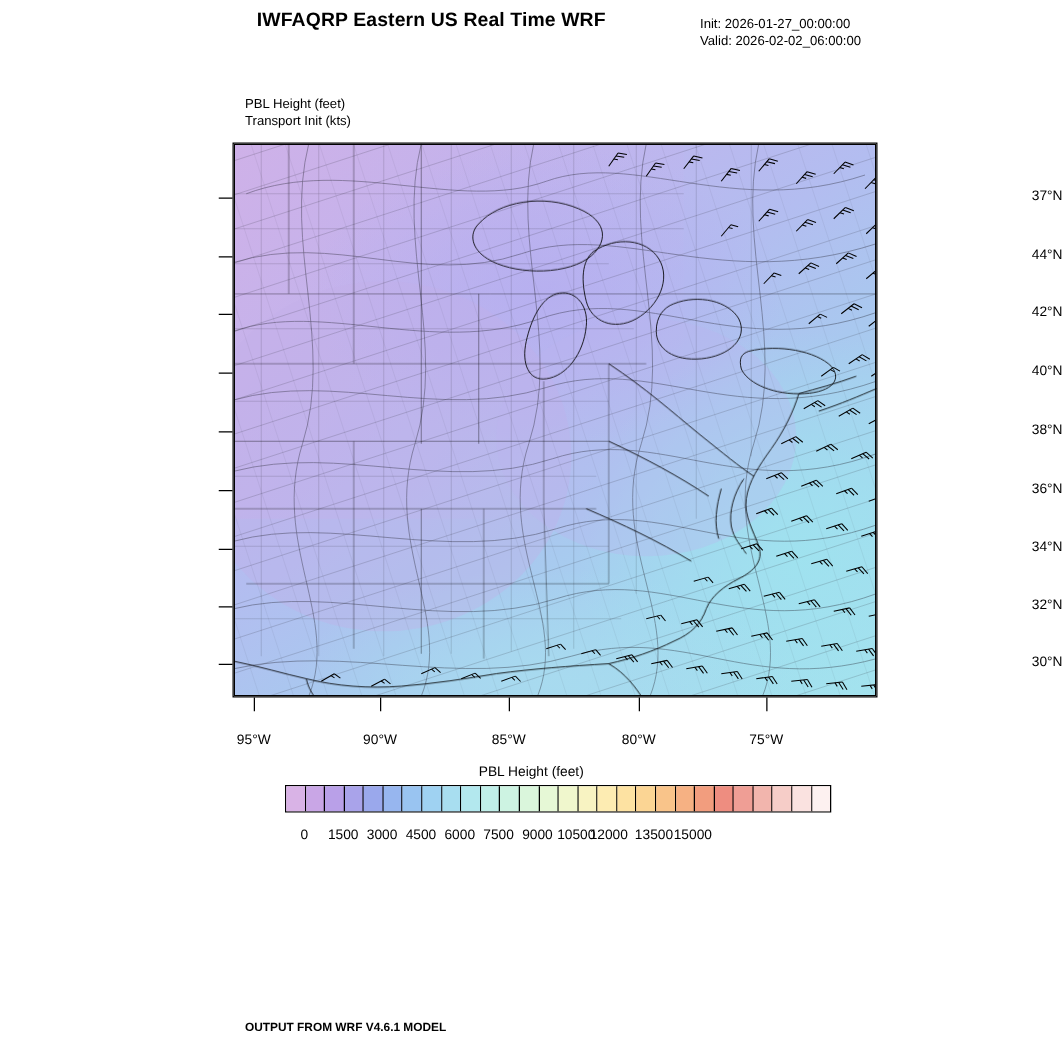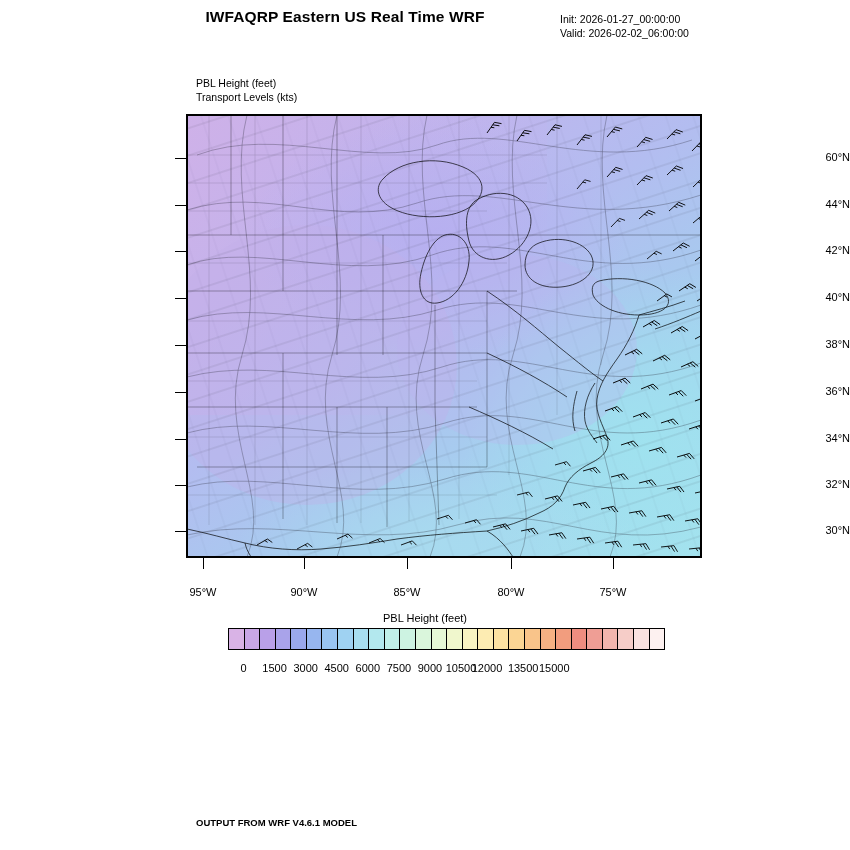--- a/index.html
+++ b/index.html
@@ -149,21 +149,21 @@
 </head>
 <body>
 
 <div class="page">
 
   <div id="chart-title">IWFAQRP Eastern US Real Time WRF</div>
   <div id="init-time">Init: 2026-01-27_00:00:00</div>
   <div id="valid-time">Valid: 2026-02-02_06:00:00</div>
 
   <div id="field-label-1">PBL Height   (feet)</div>
-  <div id="field-label-2">Transport Levels   (kts)</div>
+  <div id="field-label-2">Transport Init   (kts)</div>
 
   <div id="map-panel">
     <svg width="514" height="442" viewBox="0 0 514 442" xmlns="http://www.w3.org/2000/svg">
       <defs>
 
         <linearGradient id="pblBase" x1="0.15" y1="0" x2="0.95" y2="1">
           <stop offset="0%" stop-color="#c6b3ea"></stop>
           <stop offset="22%" stop-color="#bdb6ee"></stop>
           <stop offset="42%" stop-color="#b3bdf0"></stop>
           <stop offset="60%" stop-color="#a9c8ef"></stop>
@@ -521,21 +521,21 @@
               <use href="#barbSmall"></use>
             </g>
         </g>
       </g>
       <rect x="0.5" y="0.5" width="513" height="441" fill="none" stroke="#000" stroke-width="1"></rect>
     </svg>
   </div>
 
   <div id="yaxis-labels">
     <div class="ytick-mark" style="top:158px;"></div>
-    <div class="ytick-label" style="top:151px; width:176px;">60°N</div>
+    <div class="ytick-label" style="top:151px; width:176px;">37°N</div>
 
     <div class="ytick-mark" style="top:205px;"></div>
     <div class="ytick-label" style="top:198px; width:176px;">44°N</div>
 
     <div class="ytick-mark" style="top:251px;"></div>
     <div class="ytick-label" style="top:244px; width:176px;">42°N</div>
 
     <div class="ytick-mark" style="top:298px;"></div>
     <div class="ytick-label" style="top:291px; width:176px;">40°N</div>
 

